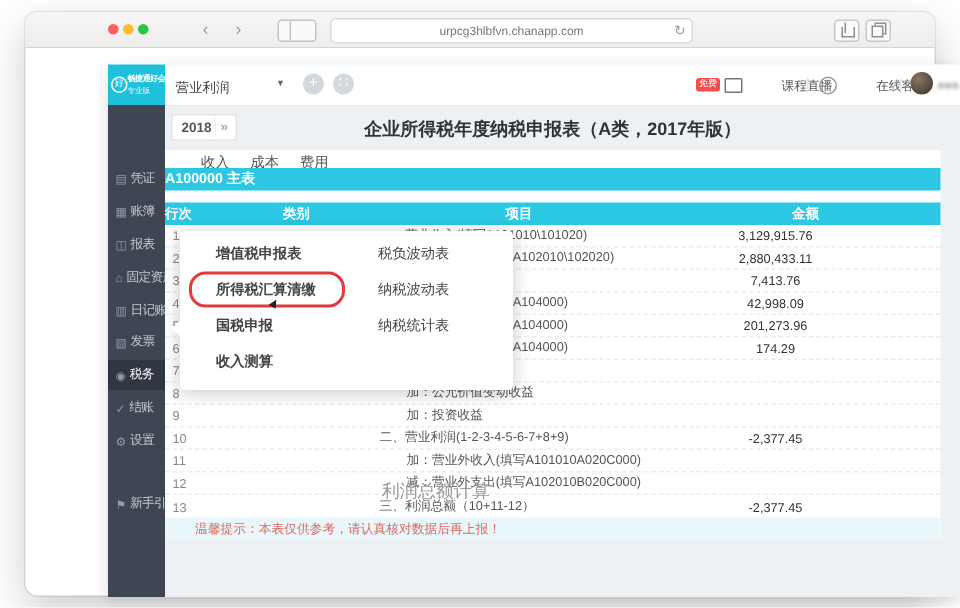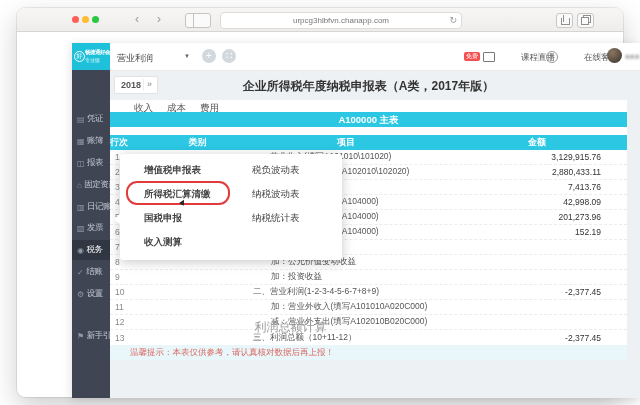--- a/index.html
+++ b/index.html
@@ -56,35 +56,35 @@
   
   .yearbox{left:42px;top:33px;width:42px;height:16px;background:#fff;border:1px solid #e3e3e3;border-radius:2px;font-weight:bold;}
   .yeartxt{left:6px;top:3px;font-size:9px;color:#555;}
   .yeardiv{left:28px;top:2px;width:1px;height:12px;background:#eee;}
   .expand{left:32px;top:2px;font-size:9px;color:#aaa;}
   .ptitle{left:38px;top:35px;width:517px;text-align:center;font-size:12px;font-weight:bold;color:#333;}
   .card{left:38px;top:57px;width:517px;height:260px;background:#ffffff;}
   .tabrow{left:0;top:0;width:517px;height:16px;display:flex;align-items:center;gap:14px;padding-left:24px;box-sizing:border-box;}
   .tab{font-size:9.5px;color:#555;}
   .band{left:0;top:12px;width:517px;height:15px;background:#2bc7e3;color:#fff;
-    font-size:9.5px;font-weight:bold;text-align:center;line-height:15px;}
+    font-size:9.5px;font-weight:bold;text-align:left;line-height:15px;}
   .hdrrow{left:0;top:35px;width:517px;height:15px;background:#2bc7e3;display:flex;color:#fff;
     font-size:9px;font-weight:bold;line-height:15px;}
   .h-no{width:40px;text-align:left;}
   .h-cat{width:95px;text-align:center;}
   .h-item{width:202px;text-align:center;}
   .h-amt{flex:1;text-align:center;}
   .rows{left:0;top:50px;width:517px;}
   .row{height:15px;display:flex;align-items:center;border-bottom:1px dashed #ececec;font-size:8.5px;box-sizing:border-box;}
   .row:last-child{border-bottom:none;}
   .c-no{width:40px;padding-left:5px;color:#888;box-sizing:border-box;}
   .c-cat{width:95px;}
   .c-item{width:202px;padding-left:8px;color:#555;box-sizing:border-box;white-space:nowrap;}
   .indent .c-item{padding-left:26px;}
-  .c-amt{flex:1;text-align:right;padding-right:26px;color:#333;box-sizing:border-box;}
+  .c-amt{flex:1;text-align:center;padding-right:40px;color:#333;box-sizing:border-box;}
   .catlabel{left:133px;top:219px;width:95px;text-align:center;font-size:12px;color:#999;}
   .tiprow{left:0;top:245px;width:517px;height:15px;background:#e9f7fb;color:#d96a63;
     font-size:8.5px;line-height:15px;padding-left:20px;box-sizing:border-box;}
   
   .popup{left:48px;top:111px;width:222px;height:106px;background:#fff;border-radius:3px;
     box-shadow:0 2px 12px rgba(0,0,0,.22);z-index:20;}
   .parrow{left:-6px;top:60px;width:0;height:0;border-top:5px solid transparent;
     border-bottom:5px solid transparent;border-right:6px solid #fff;}
   .pitem{height:24px;line-height:24px;font-size:9.5px;color:#444;white-space:nowrap;}
   .pcol1{left:24px;top:4px;font-weight:bold;}
@@ -236,21 +236,21 @@
         <div class="row indent">
           <span class="c-no">5</span>
             <span class="c-cat"></span>
           <span class="c-item">减：管理费用(填写A104000)</span>
           <span class="c-amt">201,273.96</span>
         </div>
         <div class="row indent">
           <span class="c-no">6</span>
             <span class="c-cat"></span>
           <span class="c-item">减：财务费用(填写A104000)</span>
-          <span class="c-amt">152.19</span>
+          <span class="c-amt">174.29</span>
         </div>
         <div class="row indent">
           <span class="c-no">7</span>
             <span class="c-cat"></span>
           <span class="c-item">减：资产减值损失</span>
           <span class="c-amt"></span>
         </div>
         <div class="row indent">
           <span class="c-no">8</span>
             <span class="c-cat"></span>

